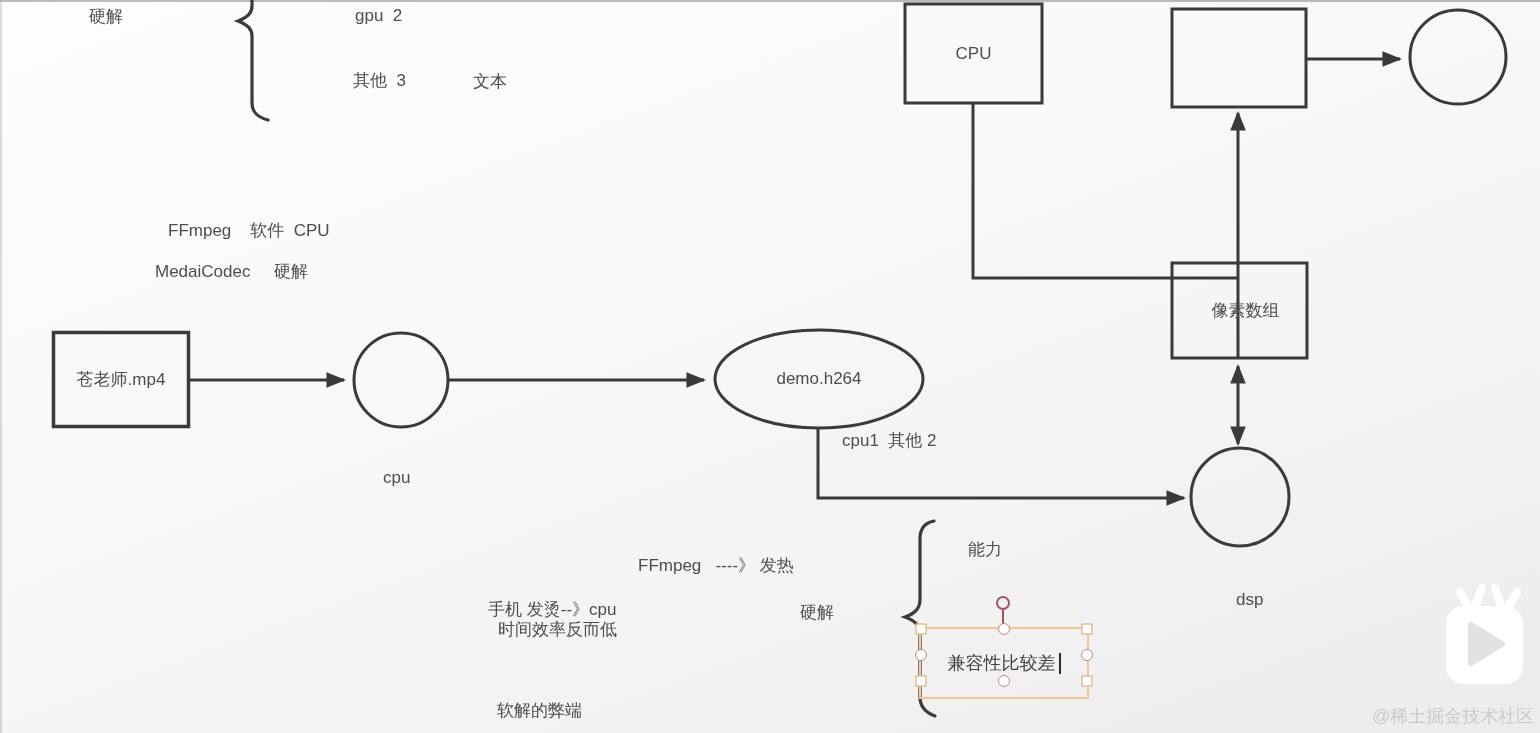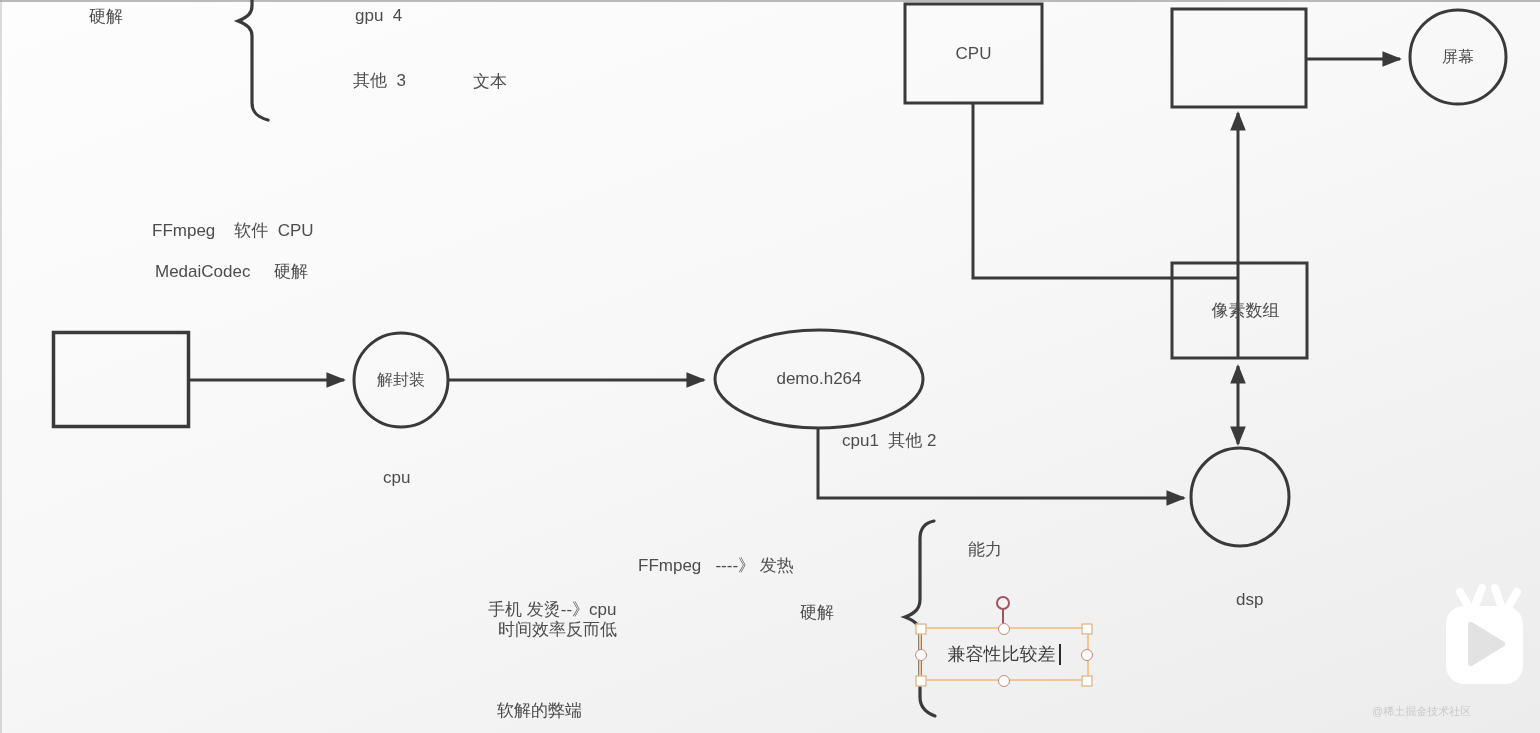--- a/index.html
+++ b/index.html
@@ -10,33 +10,33 @@
     color:#4d4d4d;
   }
   .edge-top{position:absolute;left:0;top:0;width:100%;height:2px;background:#8e8e8e;opacity:.6;}
   .edge-left{position:absolute;left:0;top:0;width:2px;height:100%;background:#9a9a9a;opacity:.35;}
   .layer{position:absolute;left:0;top:0;}
   .lbl{position:absolute;font-size:17px;line-height:20px;white-space:pre;color:#4d4d4d;}
   .node-lbl{position:absolute;display:flex;align-items:center;justify-content:center;
             font-size:17px;white-space:pre;color:#4d4d4d;}
   .small2{font-size:16px;}
   
-  .sel{position:absolute;left:919px;top:627px;width:170px;height:54px;
+  .sel{position:absolute;left:919px;top:627px;width:170px;height:72px;
        border:2px solid #f0c794;box-sizing:border-box;}
   .sel-text{position:absolute;left:0;top:0;width:100%;height:100%;
             display:flex;align-items:center;justify-content:center;
             font-size:18px;color:#3f3f3f;white-space:pre;}
   .caret{display:inline-block;width:2px;height:21px;background:#2b2b2b;margin-left:3px;vertical-align:middle;}
   .h{position:absolute;box-sizing:border-box;background:#fff;transform:translate(-50%,-50%);}
   .h.sq{width:11px;height:11px;border:1.6px solid #cf9f63;}
   .h.ci{width:12px;height:12px;border:1.6px solid #c08a7e;border-radius:50%;}
   .rot{position:absolute;width:14px;height:14px;border:2px solid #a2545e;border-radius:50%;
        background:transparent;transform:translate(-50%,-50%);box-sizing:border-box;}
   .rot-stem{position:absolute;width:2px;height:19px;background:#a2545e;transform:translateX(-50%);}
-  .watermark{position:absolute;left:1372px;top:704px;font-size:11px;color:#c8c8c8;opacity:.95;
+  .watermark{position:absolute;left:1372px;top:704px;font-size:18px;color:#c8c8c8;opacity:.95;
              white-space:pre;}
   .logo{position:absolute;left:1438px;top:580px;}
 </style>
 </head>
 <body>
 
 <div class="screen">
   <div class="edge-top"></div>
   <div class="edge-left"></div>
 
@@ -65,38 +65,37 @@
       <rect x="1172" y="263" width="135" height="95"></rect>
       <line x1="1238" y1="404" x2="1238" y2="366" marker-end="url(#arr)"></line>
       <line x1="1238" y1="404" x2="1238" y2="444" marker-end="url(#arr)"></line>
 
       <path d="M 252,-14 L 252,6 C 252,13 248,17 238,21 C 248,25 252,29 252,36 L 252,103 C 252,112 257,117 268,120" stroke-width="3.2" stroke-linecap="round"></path>
       <path d="M 934,521 C 923,523 920,530 920,539 L 920,599 C 920,608 916,613 905,617 C 916,621 920,626 920,635 L 920,697 C 920,706 924,712 935,716" stroke-width="3.2" stroke-linecap="round"></path>
     </g>
   </svg>
 
   <div class="lbl" style="left:89px;top:7px">硬解</div>
-  <div class="lbl" style="left:355px;top:6px">gpu  4</div>
+  <div class="lbl" style="left:355px;top:6px">gpu  2</div>
   <div class="lbl" style="left:353px;top:71px">其他  3</div>
   <div class="lbl" style="left:473px;top:72px">文本</div>
-  <div class="lbl" style="left:152px;top:221px">FFmpeg    软件  CPU</div>
+  <div class="lbl" style="left:168px;top:221px">FFmpeg    软件  CPU</div>
   <div class="lbl" style="left:155px;top:262px">MedaiCodec     硬解</div>
   <div class="lbl" style="left:383px;top:468px">cpu</div>
   <div class="lbl" style="left:842px;top:431px">cpu1  其他 2</div>
   <div class="lbl" style="left:638px;top:556px">FFmpeg   ----》 发热</div>
   <div class="lbl" style="left:488px;top:600px">手机 发烫--》cpu</div>
   <div class="lbl" style="left:498px;top:620px">时间效率反而低</div>
   <div class="lbl" style="left:800px;top:603px">硬解</div>
   <div class="lbl" style="left:968px;top:540px">能力</div>
   <div class="lbl" style="left:497px;top:701px">软解的弊端</div>
 
-  <div class="node-lbl small2" style="left:354px;top:333px;width:94px;height:94px">解封装</div>
+  <div class="node-lbl" style="left:53px;top:332px;width:136px;height:95px">苍老师.mp4</div>
   <div class="node-lbl" style="left:715px;top:330px;width:208px;height:98px">demo.h264</div>
   <div class="node-lbl" style="left:905px;top:4px;width:137px;height:99px">CPU</div>
-  <div class="node-lbl small2" style="left:1410px;top:10px;width:96px;height:94px">屏幕</div>
   <div class="node-lbl" style="left:1172px;top:263px;width:147px;height:95px">像素数组</div>
   <div class="lbl" style="left:1236px;top:590px">dsp</div>
 
   <div class="sel">
     <div class="sel-text">
       <span>兼容性比较差</span><span class="caret"></span>
     </div>
     <span class="rot-stem" style="left:82px;top:-19px"></span>
     <span class="rot" style="left:82px;top:-26px"></span>
     <span class="h sq" style="left:0;top:0"></span>

